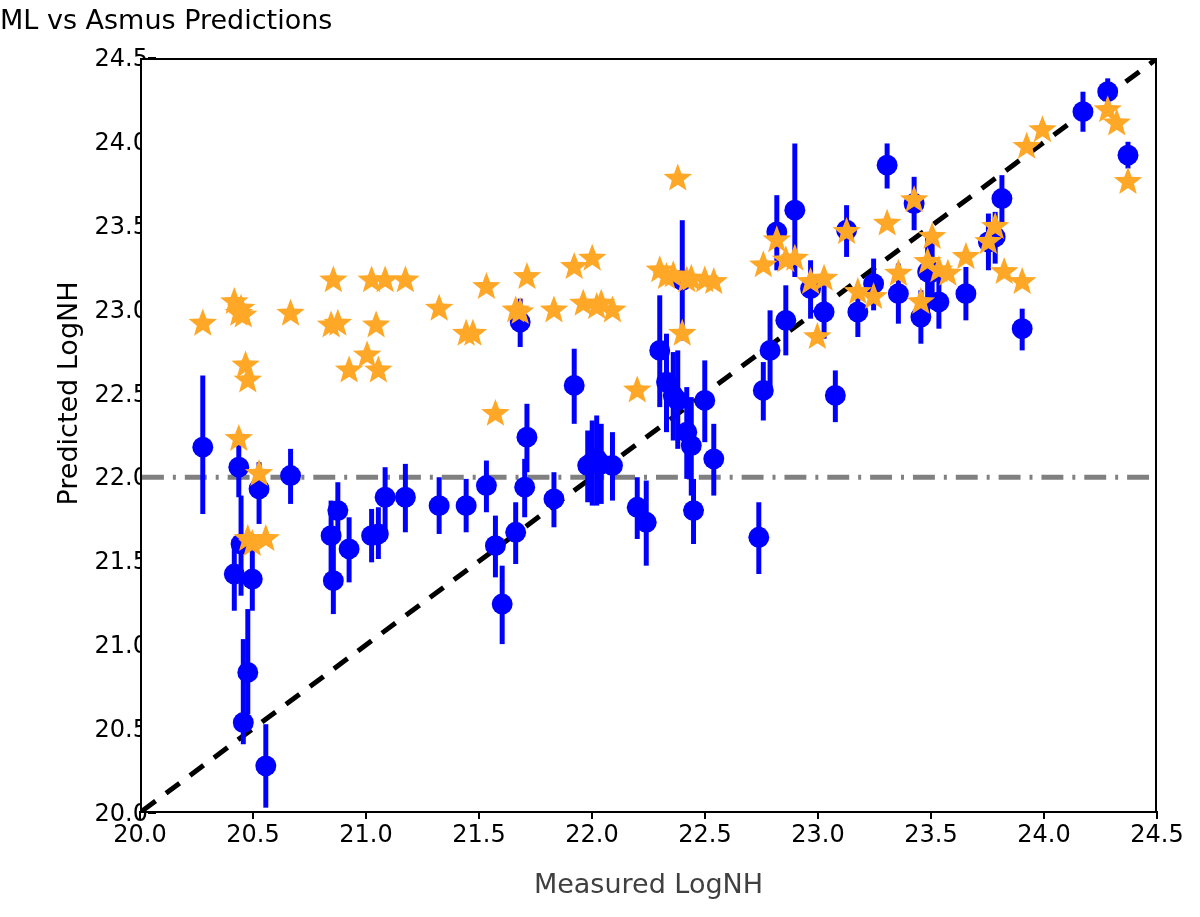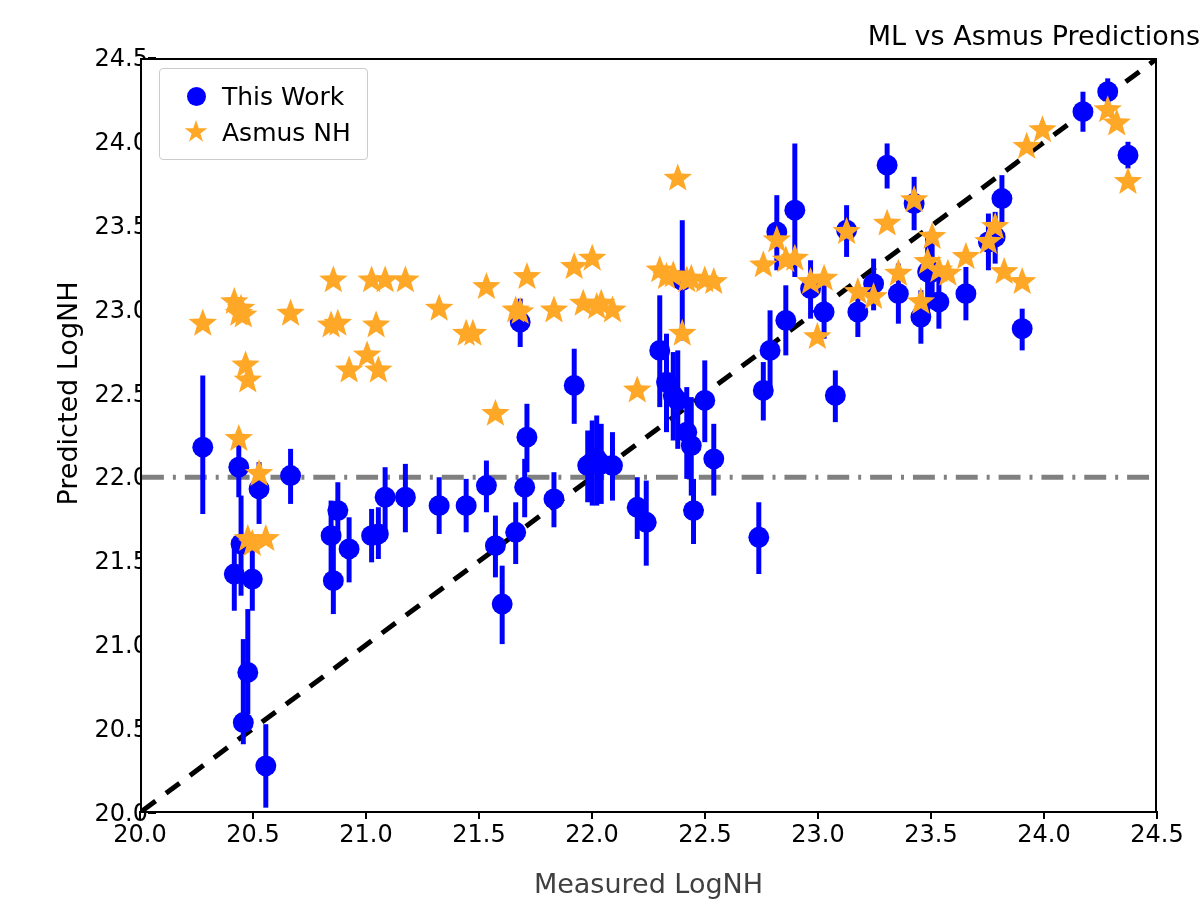--- a/index.html
+++ b/index.html
@@ -15,23 +15,23 @@
   }
   #figure {
     position: relative;
     width: 1200px;
     height: 917px;
     background: #ffffff;
   }
   #chart-title {
     position: absolute;
     left: 0;
-    top: 20px;
+    top: 4px;
     width: 1200px;
-    text-align: right;
+    text-align: left;
     font-size: 27px;
     color: #000000;
     font-family: "DejaVu Sans", sans-serif;
     letter-spacing: 0px;
   }
   
   #plot-area {
     position: absolute;
     left: 140px;
     top: 58px;
@@ -418,30 +418,14 @@
           <polygon points="883.66,208.14 887.36,218.05 897.93,218.51 889.65,225.09 892.48,235.28 883.66,229.44 874.84,235.28 877.67,225.09 869.39,218.51 879.96,218.05" fill="#ffa726"></polygon>
           <polygon points="888.18,72.24 891.88,82.15 902.45,82.61 894.17,89.19 897.00,99.38 888.18,93.54 879.36,99.38 882.19,89.19 873.91,82.61 884.48,82.15" fill="#ffa726"></polygon>
           <polygon points="904.00,55.47 907.70,65.37 918.27,65.83 909.99,72.41 912.82,82.60 904.00,76.77 895.18,82.60 898.01,72.41 889.73,65.83 900.30,65.37" fill="#ffa726"></polygon>
           <polygon points="969.54,35.33 973.24,45.24 983.81,45.70 975.53,52.28 978.36,62.47 969.54,56.63 960.72,62.47 963.55,52.28 955.27,45.70 965.84,45.24" fill="#ffa726"></polygon>
           <polygon points="978.58,48.76 982.28,58.66 992.85,59.12 984.57,65.70 987.40,75.89 978.58,70.06 969.76,75.89 972.59,65.70 964.31,59.12 974.88,58.66" fill="#ffa726"></polygon>
           <polygon points="989.88,107.48 993.58,117.38 1004.15,117.84 995.87,124.42 998.70,134.61 989.88,128.78 981.06,134.61 983.89,124.42 975.61,117.84 986.18,117.38" fill="#ffa726"></polygon>
         </g>
       </svg>
   </div>
 
-  <div id="legend">
-    <div class="legend-row">
-      <span class="legend-marker">
-        <span class="legend-dot"></span>
-      </span>
-      <span class="legend-text">This Work</span>
-    </div>
-    <div class="legend-row">
-      <span class="legend-marker">
-        <svg width="26" height="26" viewBox="-12 -12 24 24">
-          <polygon points="0,-11 2.59,-3.4 10.46,-3.4 4.09,1.3 6.47,8.9 0,4.2 -6.47,8.9 -4.09,1.3 -10.46,-3.4 -2.59,-3.4" fill="#ffa726"></polygon>
-        </svg>
-      </span>
-      <span class="legend-text">Asmus NH</span>
-    </div>
-  </div>
 
 </div>
 
 </body></html>

